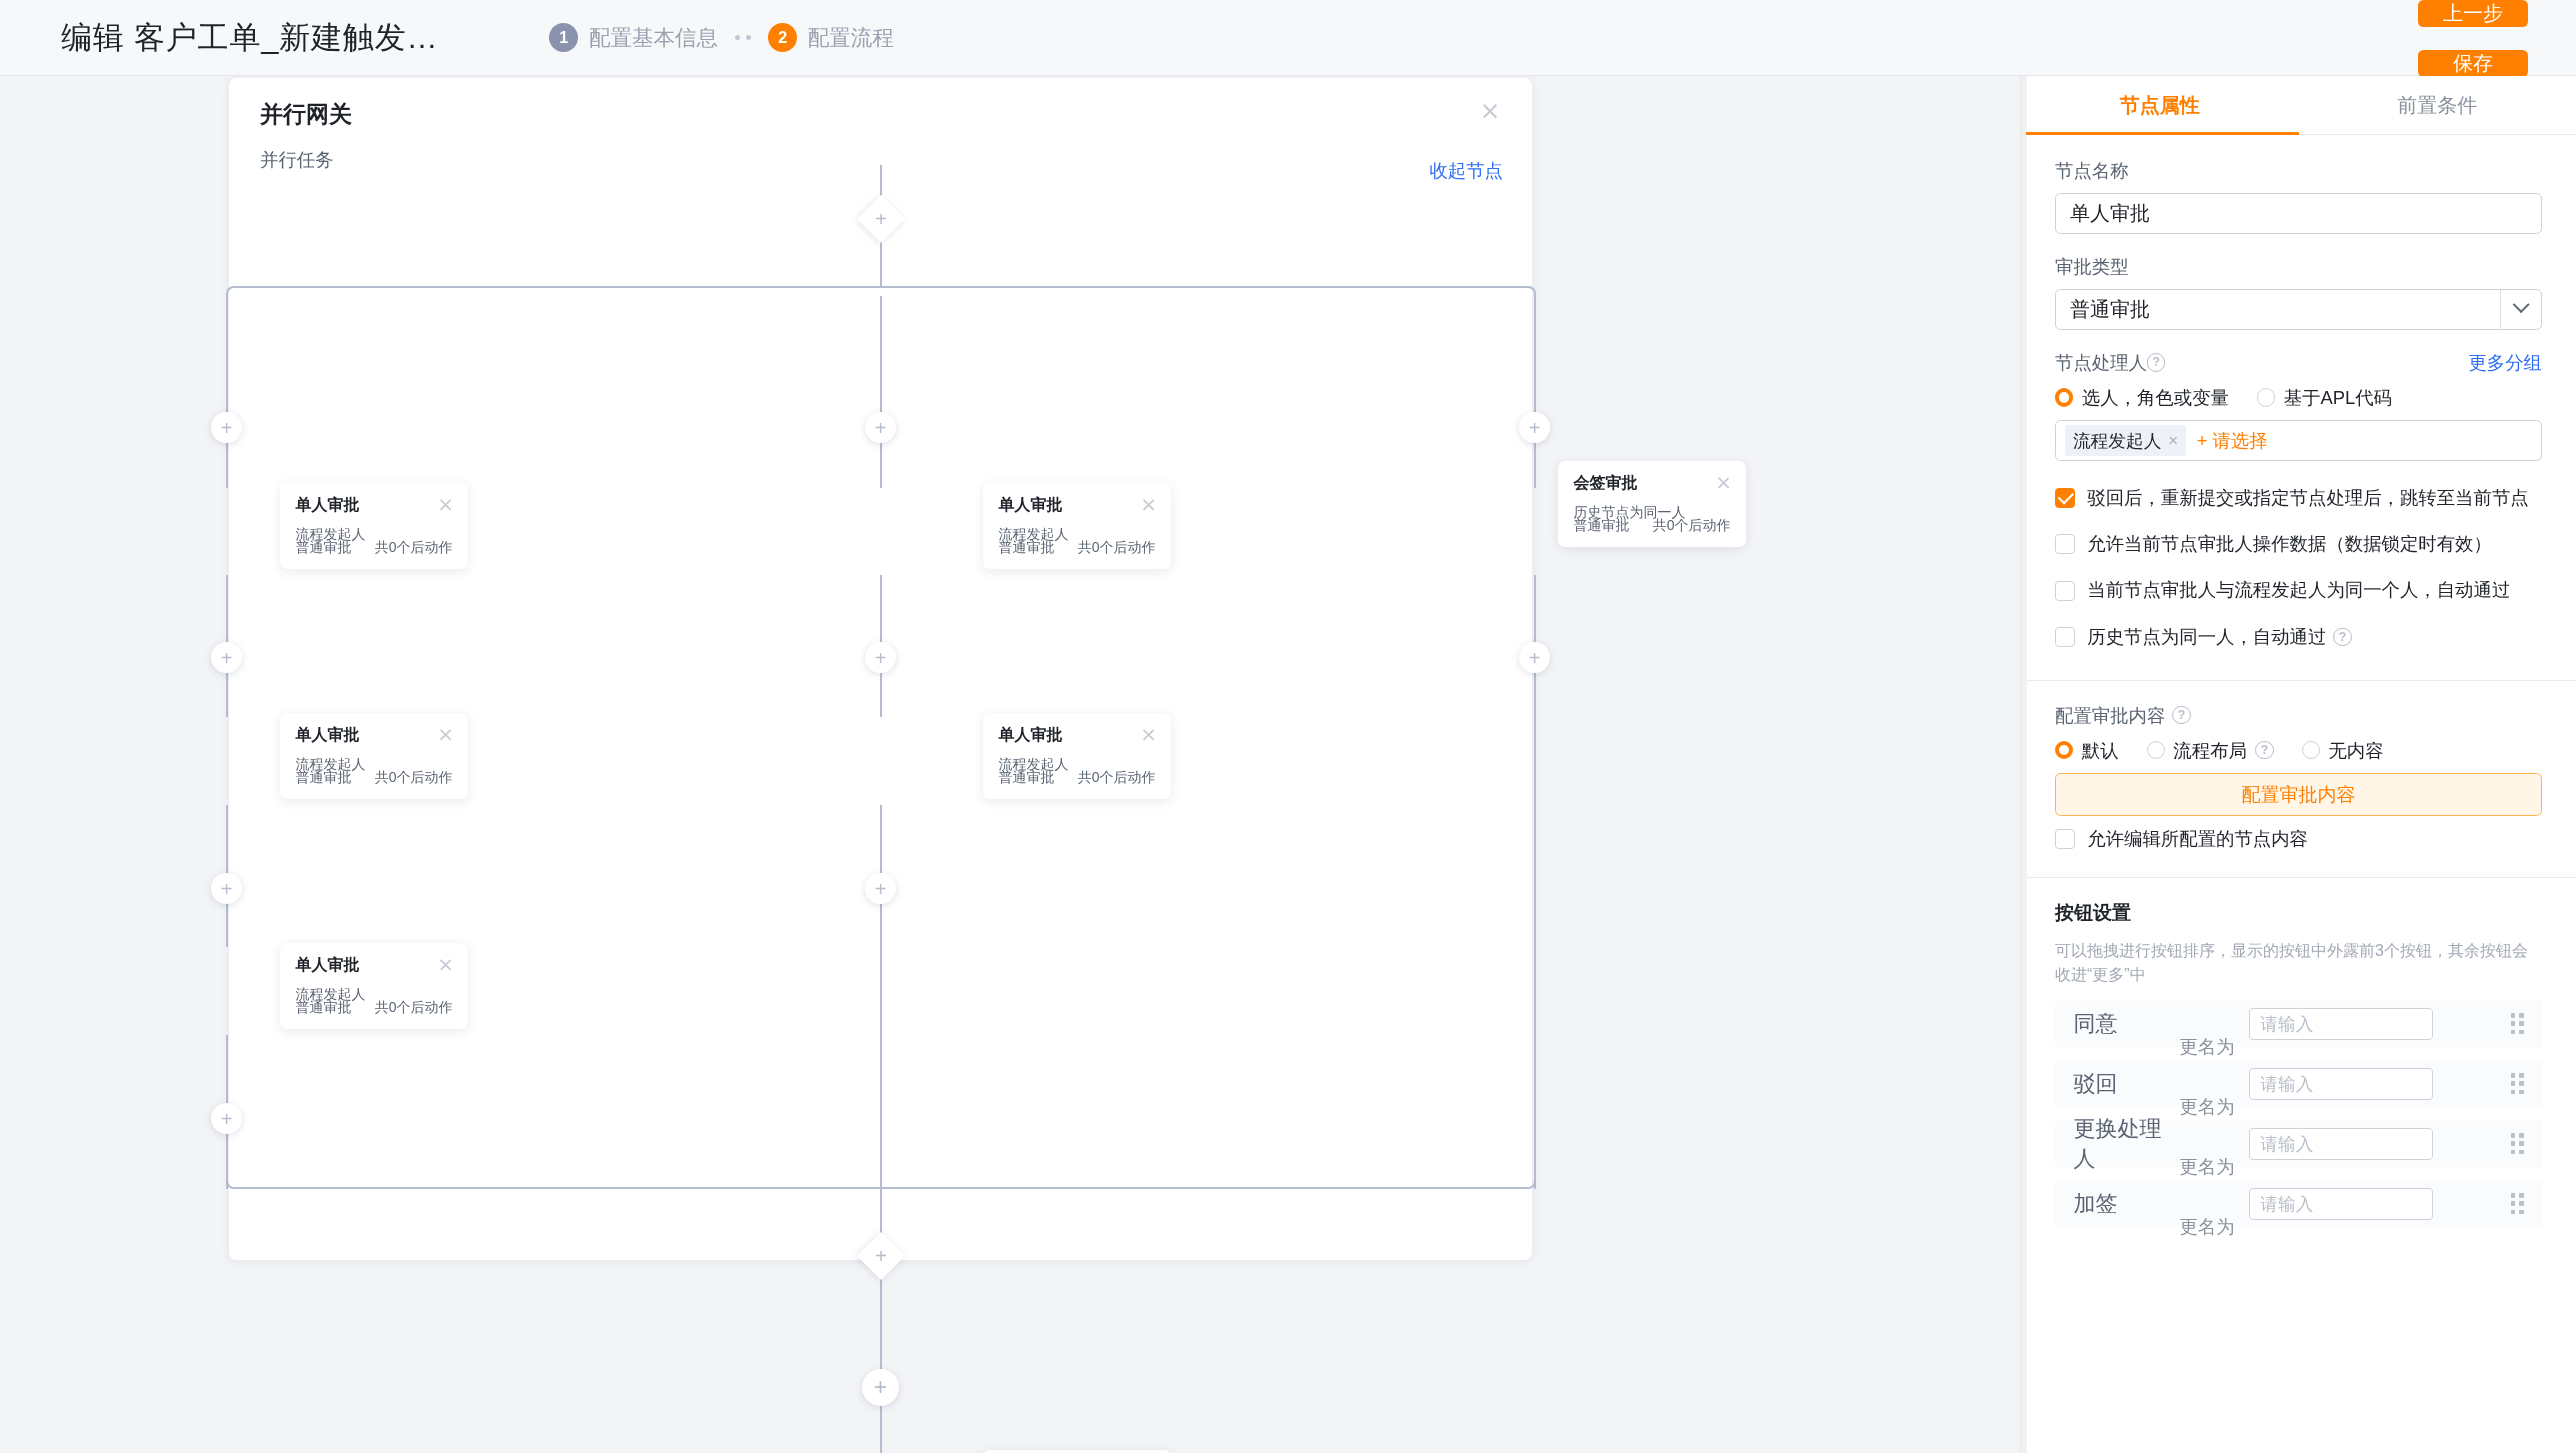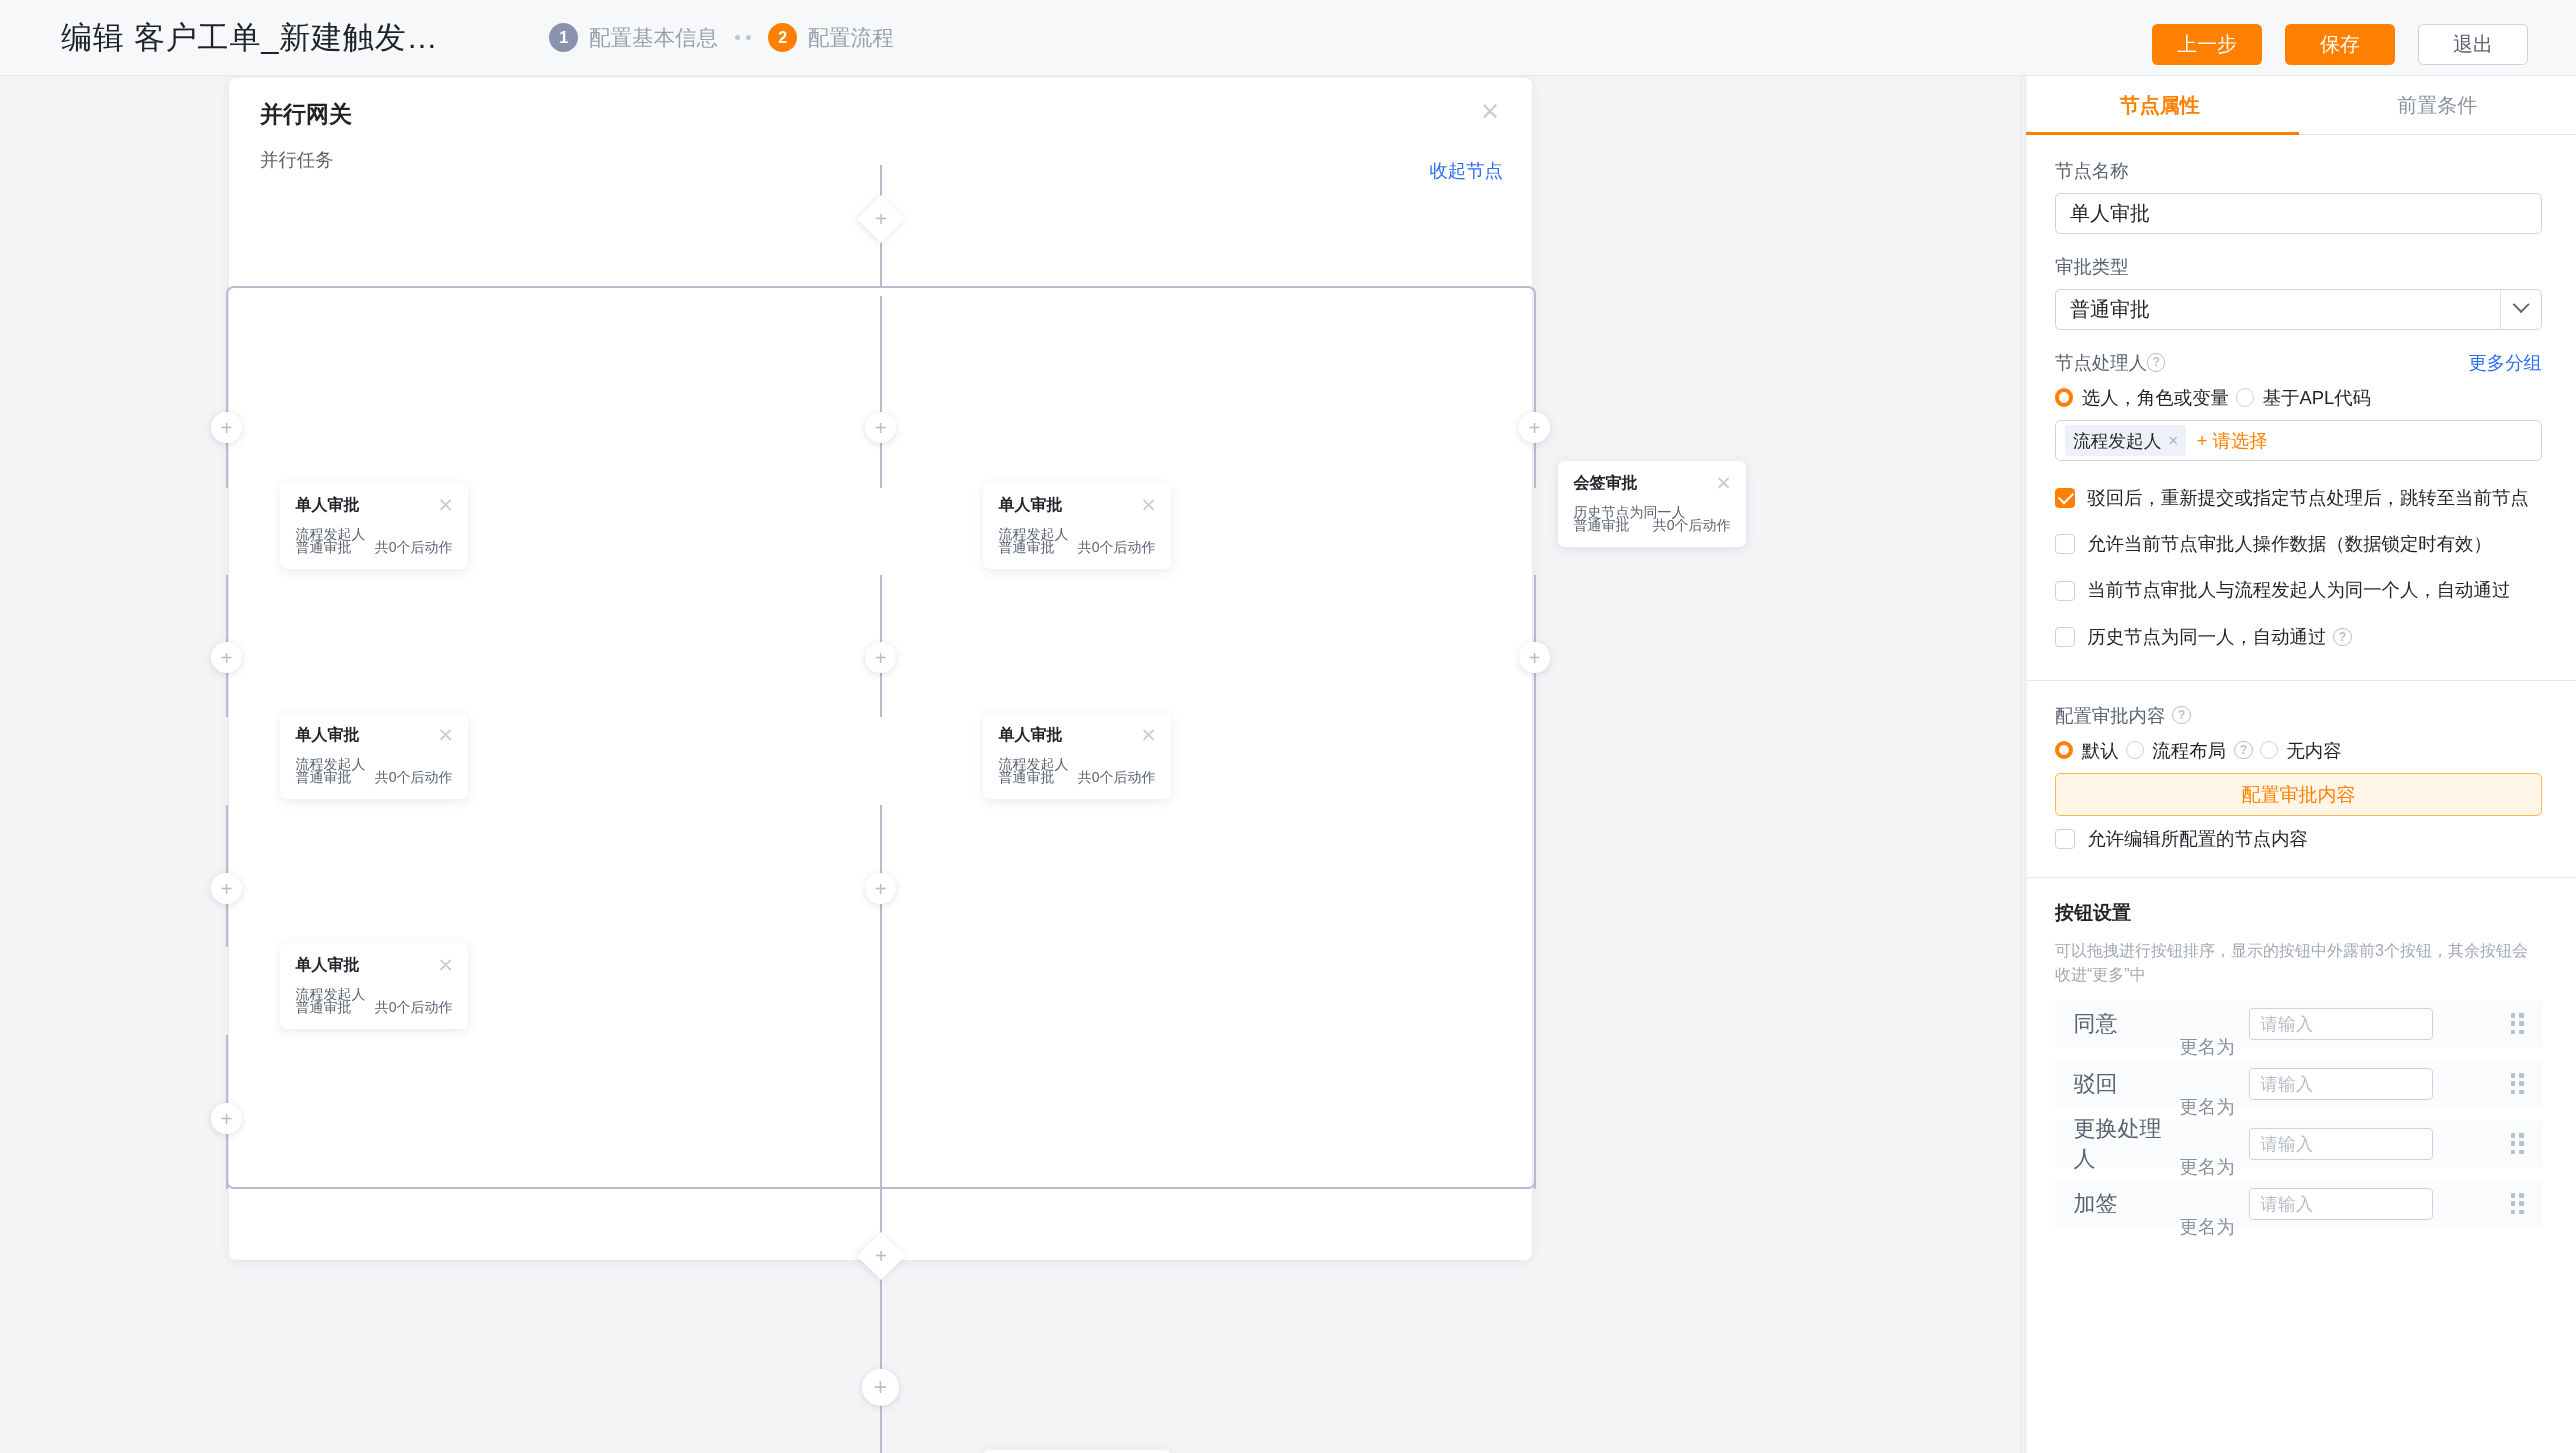--- a/index.html
+++ b/index.html
@@ -47,21 +47,21 @@
     margin: 0 17px;
     display: flex; align-items: center; gap: 5.4px;
   }
   .step-dots i {
     width: 5.4px; height: 5.4px; border-radius: 50%;
     background: #c2c7d2; display: block;
   }
 
   .header-actions {
     position: absolute; right: 48px; top: 0; height: 88px;
-    display: flex; align-items: center; gap: 23px;
+    display: flex; align-items: center; gap: 23px; flex-direction: column;
   }
   .btn {
     height: 41px; min-width: 110px;
     border-radius: 5.4px;
     font-size: 20px;
     display: flex; align-items: center; justify-content: center;
     cursor: pointer; border: none;
     font-family: inherit;
   }
   .btn-primary { background: #ff8000; color: #ffffff; }
@@ -253,21 +253,21 @@
   }
 
   .help-icon {
     display: inline-flex; align-items: center; justify-content: center;
     width: 18.4px; height: 18.4px; border-radius: 50%;
     border: 1.5px solid #b9bec8; color: #b9bec8;
     font-size: 12.3px; line-height: 1; font-weight: bold;
     cursor: pointer;
   }
 
-  .radio-row { display: flex; align-items: center; gap: 7px; margin-top: 4.6px; }
+  .radio-row { display: flex; align-items: center; gap: 28px; margin-top: 4.6px; }
   .radio-item { display: flex; align-items: center; gap: 8.4px; cursor: pointer; }
   .radio {
     width: 18.4px; height: 18.4px; border-radius: 50%;
     border: 1.5px solid #cdd1d8; background: #fff;
     flex: none;
   }
   .radio.on {
     border: 4.6px solid #ff8000;
   }
   .radio-text { font-size: 18.4px; color: #1f2329; white-space: nowrap; }

